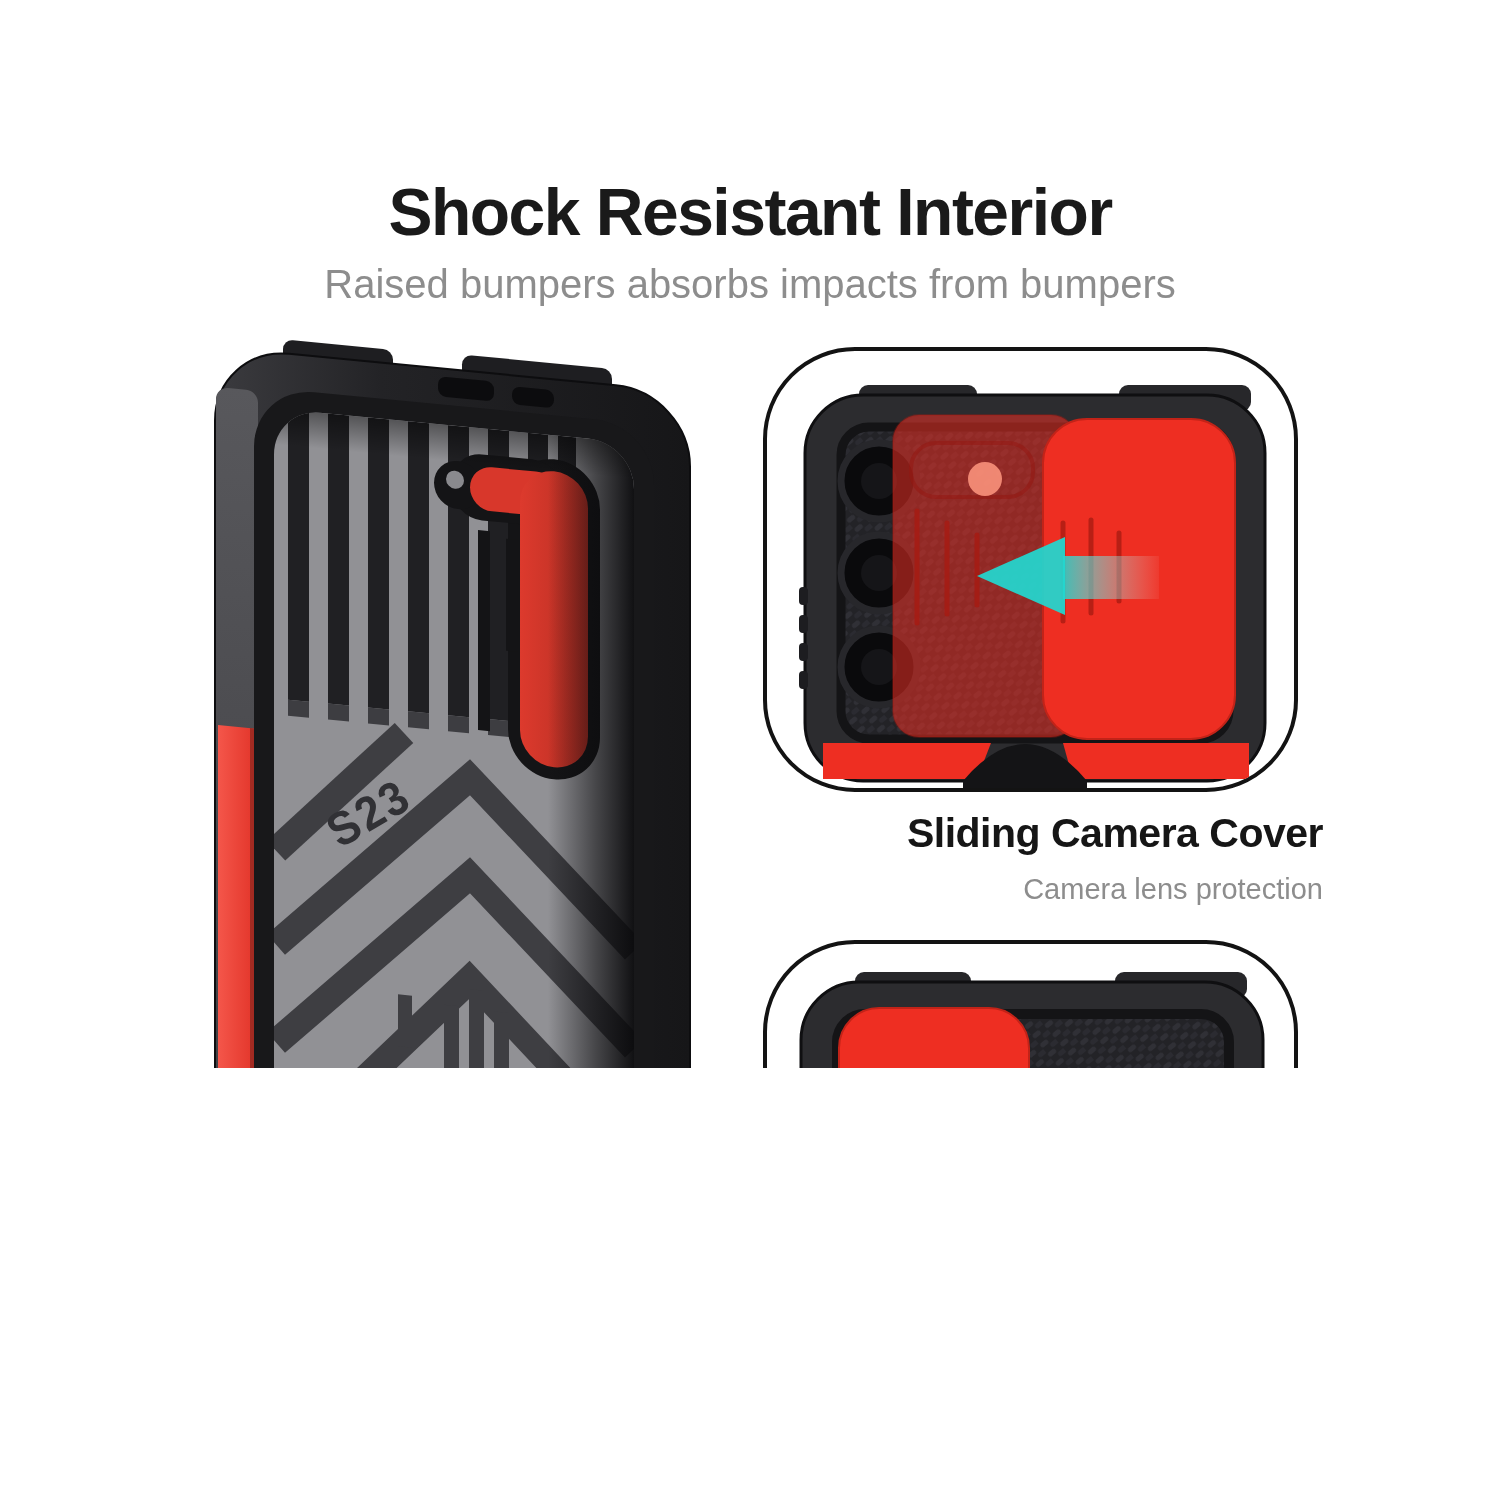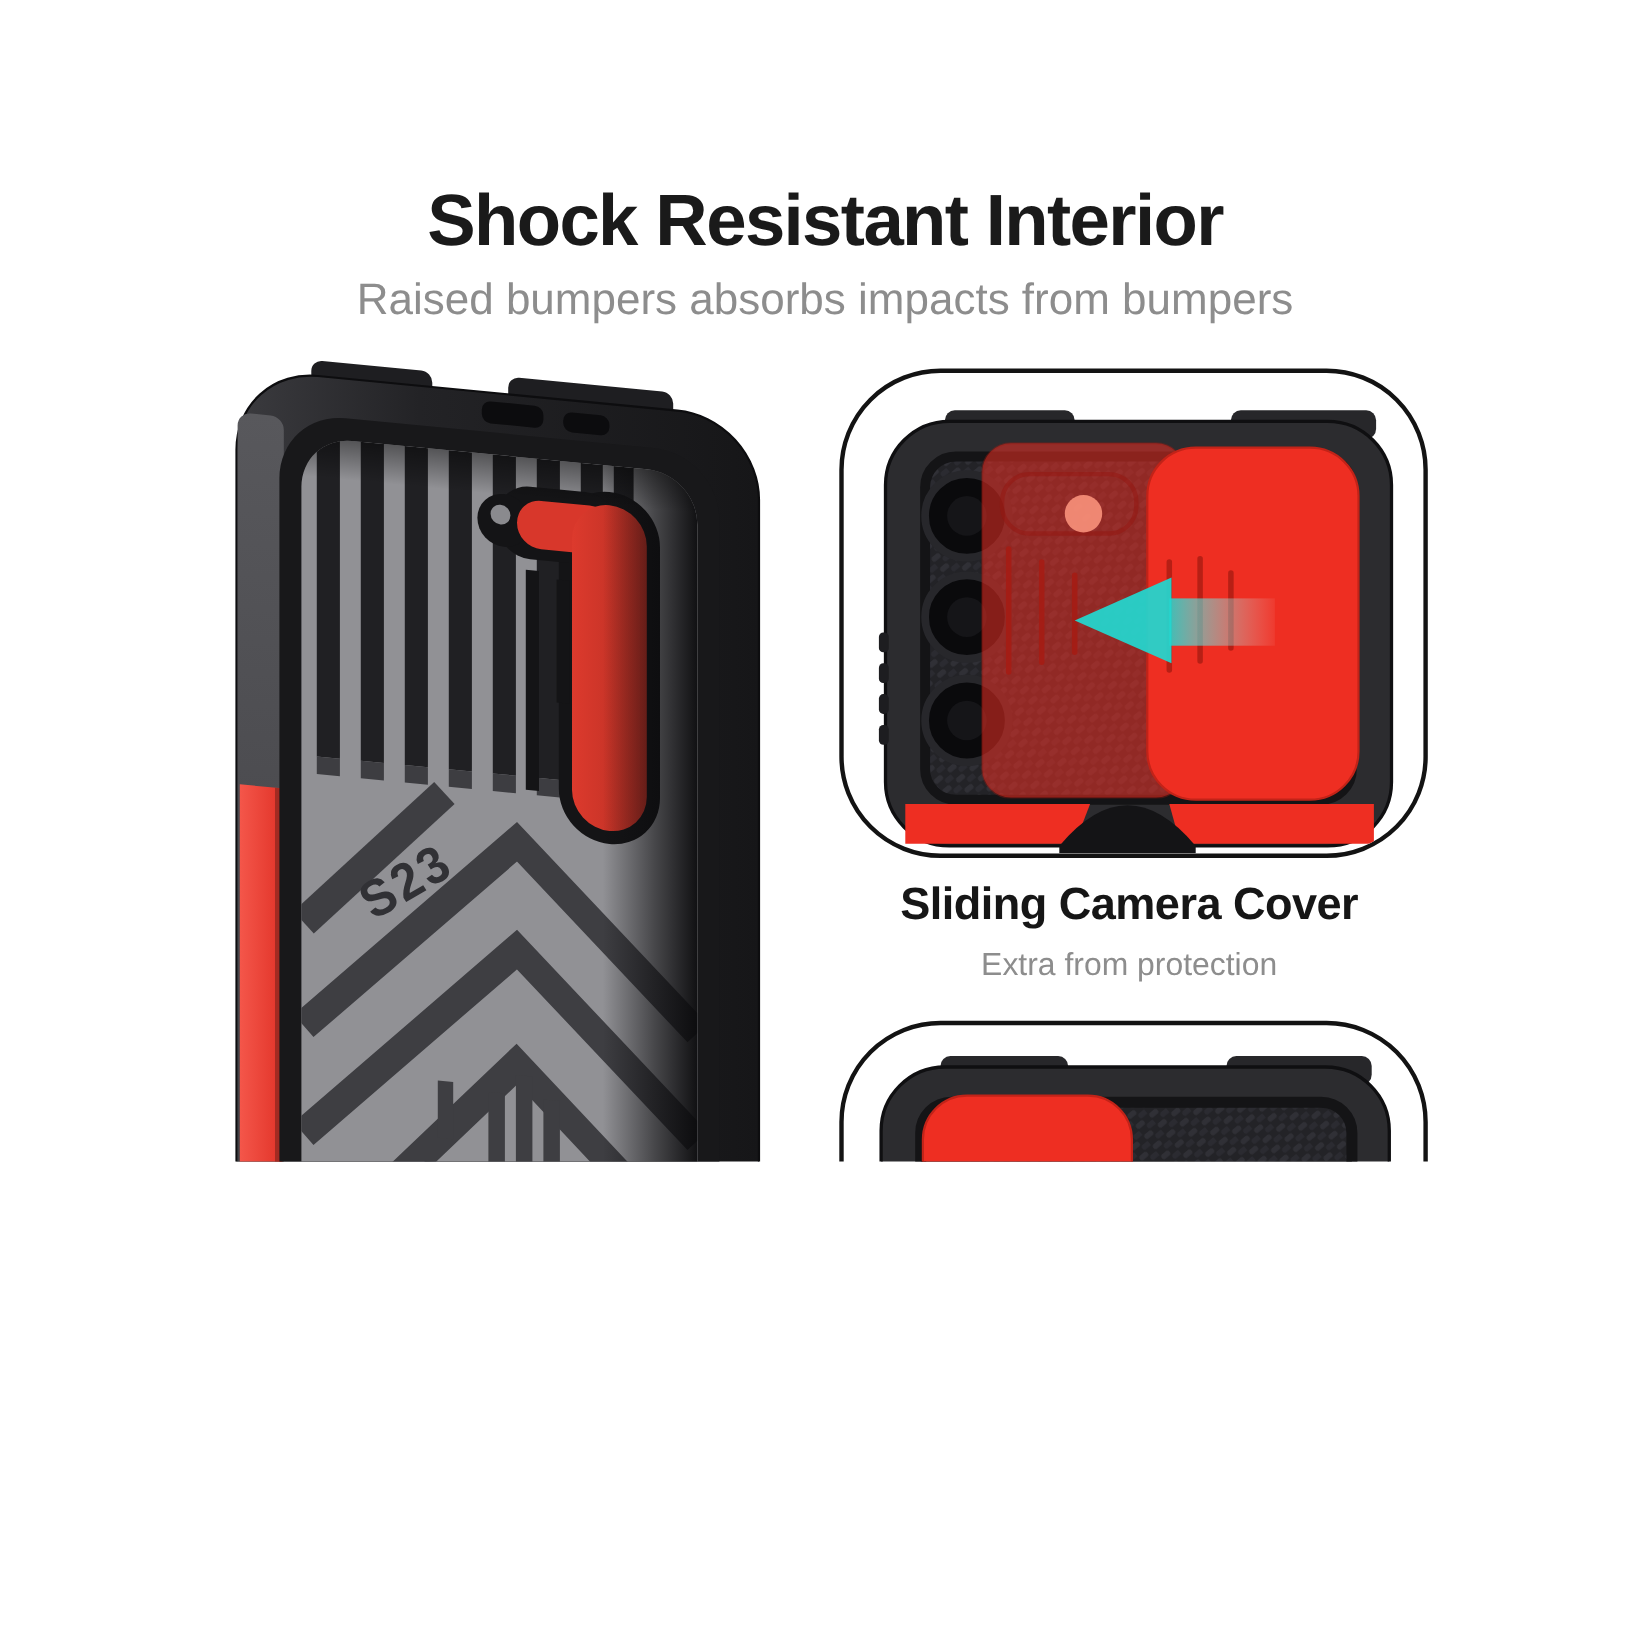--- a/index.html
+++ b/index.html
@@ -1,38 +1,38 @@
 <!DOCTYPE html>
 <html style="--accent-red: #ee2e22; --strip-red: #ef4136; --arrow-cyan: #22d7d0; --interior-gray: #919195; --stripe-gray: #3e3e42; --case-dark: #232326; --title-text: #1a1a1a; --muted-text: #8d8d8d;"><head>
 <meta charset="utf-8">
 <style>
   html,body{margin:0;padding:0;background:#ffffff;}
   .canvas{
-    position:relative;width:1500px;height:1052px;margin:4px auto;
+    position:relative;width:1500px;height:1052px;margin:16px auto;
     background:#ffffff;overflow:hidden;
     font-family:"Liberation Sans", sans-serif;
   }
   .header{position:absolute;left:0;top:158px;width:1500px;text-align:center;}
   .header h1{
     margin:0;font-size:66px;font-weight:700;letter-spacing:-1.5px;
     color:var(--title-text,#1a1a1a);
   }
   .header p{
     margin:12px 0 0 0;font-size:40px;font-weight:400;
     color:var(--muted-text,#8d8d8d);
   }
   .case-svg{position:absolute;left:150px;top:280px;width:620px;height:1120px;}
   .callout{
     position:absolute;left:763px;width:527px;background:#ffffff;
     border:4px solid #131313;border-radius:92px;overflow:hidden;
   }
   .callout-top{top:331px;height:437px;}
   .callout-bottom{top:924px;height:421px;}
   .callout svg{position:absolute;left:0;top:0;width:100%;height:100%;display:block;}
-  .callout-caption{position:absolute;left:763px;top:794px;width:527px;text-align:center;}
+  .callout-caption{position:absolute;left:796px;top:794px;width:527px;text-align:right;}
   .callout-caption h2{
     margin:0;font-size:41px;font-weight:700;color:#161616;letter-spacing:-0.5px;
   }
   .callout-caption p{
     margin:16px 0 0 0;font-size:29px;color:var(--muted-text,#8d8d8d);
   }
   
   .c-red{fill:var(--accent-red,#ee2e22);}
   .c-cyan{fill:var(--arrow-cyan,#22d7d0);}
   .stripe{stroke:var(--stripe-gray,#3e3e42);stroke-width:26;fill:none;}
@@ -254,21 +254,21 @@
       <g>
         <polygon class="c-red" points="56,392 224,392 210,428 56,428"></polygon>
         <polygon class="c-red" points="296,392 482,392 482,428 306,428"></polygon>
         <path d="M196,430 Q258,356 320,430 L320,437 L196,437 Z" fill="#141416"></path>
       </g>
     </svg>
   </div>
 
   <div class="callout-caption">
     <h2>Sliding Camera Cover</h2>
-    <p>Extra from protection</p>
+    <p>Camera lens protection</p>
   </div>
 
   <div class="callout callout-bottom">
     <svg viewBox="0 0 527 421">
       <defs>
         <pattern id="carbonB" width="16" height="12" patternUnits="userSpaceOnUse" patternTransform="rotate(-40)">
           <rect width="16" height="12" fill="#232327"></rect>
           <rect x="0" y="0" width="9" height="5" rx="2.5" fill="#303036"></rect>
           <rect x="8" y="6" width="9" height="5" rx="2.5" fill="#2b2b31"></rect>
         </pattern>

